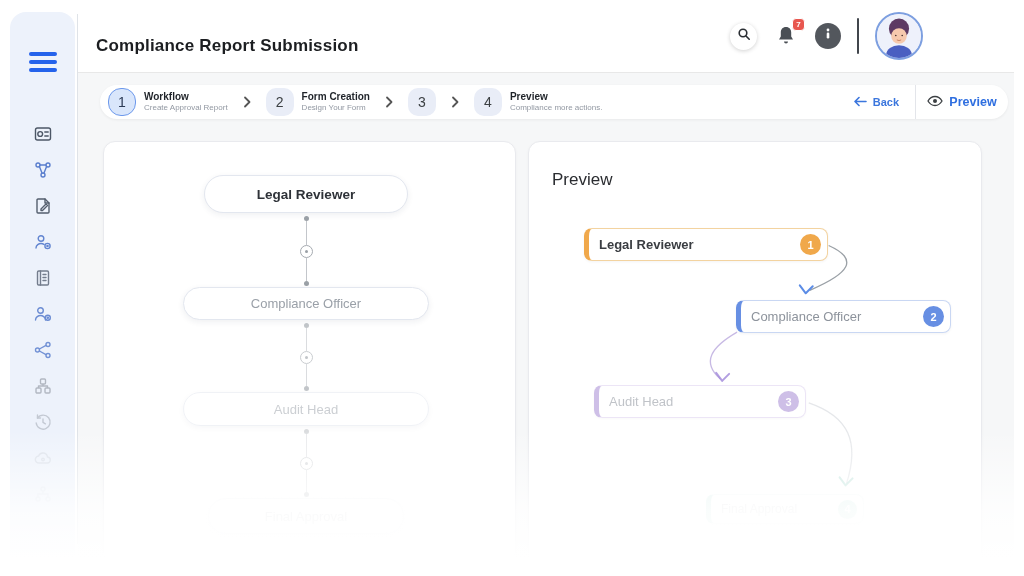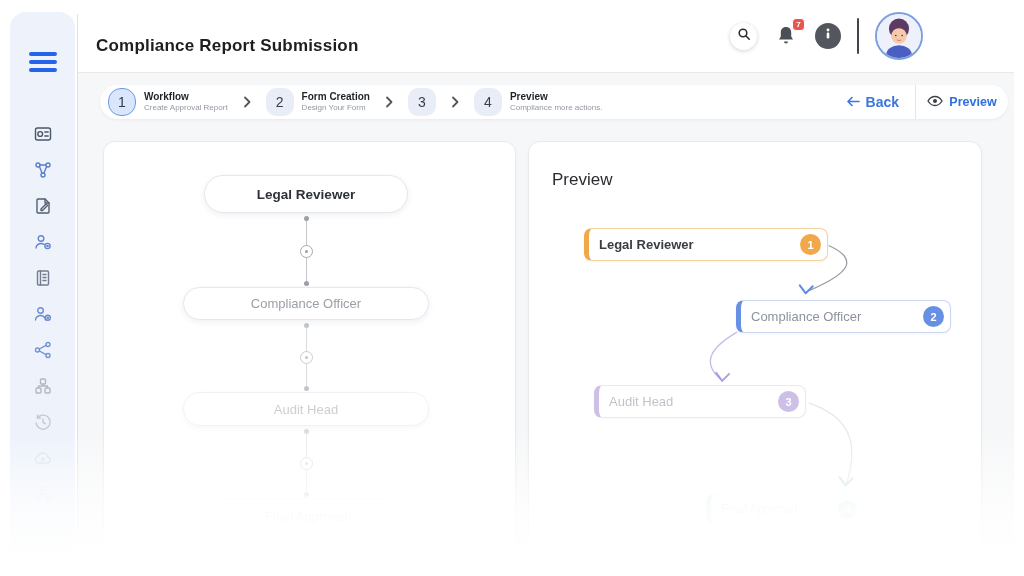--- a/index.html
+++ b/index.html
@@ -51,21 +51,21 @@
     padding-left:4px; z-index:3; }
   .step { display:flex; align-items:center; gap:8px; cursor:pointer; padding:0 4px; }
   .step-badge { width:28px; height:28px; border-radius:10px; background:#e9edf7; color:#3c4043;
     font-size:14px; display:flex; align-items:center; justify-content:center; flex:0 0 auto; }
   .step.active .step-badge { background:#d9e6fb; border:1.5px solid #6d99ec; border-radius:13px; color:#2b3a55; }
   .step-txt { display:flex; flex-direction:column; justify-content:center; line-height:1.25; }
   .step-label { font-size:10px; font-weight:700; color:#1f2329; }
   .step-desc { font-size:8px; color:#9298a2; }
   .chev { margin:0 10px; display:flex; align-items:center; }
   .back-btn { margin-left:auto; display:flex; align-items:center; gap:6px; color:#3b76dd;
-    font-size:14px; font-weight:600; cursor:pointer; padding-right:16px; }
+    font-size:11px; font-weight:600; cursor:pointer; padding-right:16px; }
   .stepper-sep { width:1px; height:34px; background:#e3e5ea; }
   .preview-btn { width:92px; display:flex; align-items:center; justify-content:center; gap:6px;
     color:var(--accent-blue,#2f6fe0); font-size:12.5px; font-weight:600; cursor:pointer; }
 
   
   .panel { position:absolute; top:141px; background:#fff; border:1px solid #e9eaee;
     border-radius:12px; box-shadow:0 1px 3px rgba(0,0,0,.04); }
   .panel-left  { left:103px; width:413px; height:424px; }
   .panel-right { left:528px; width:454px; height:424px; }
 

